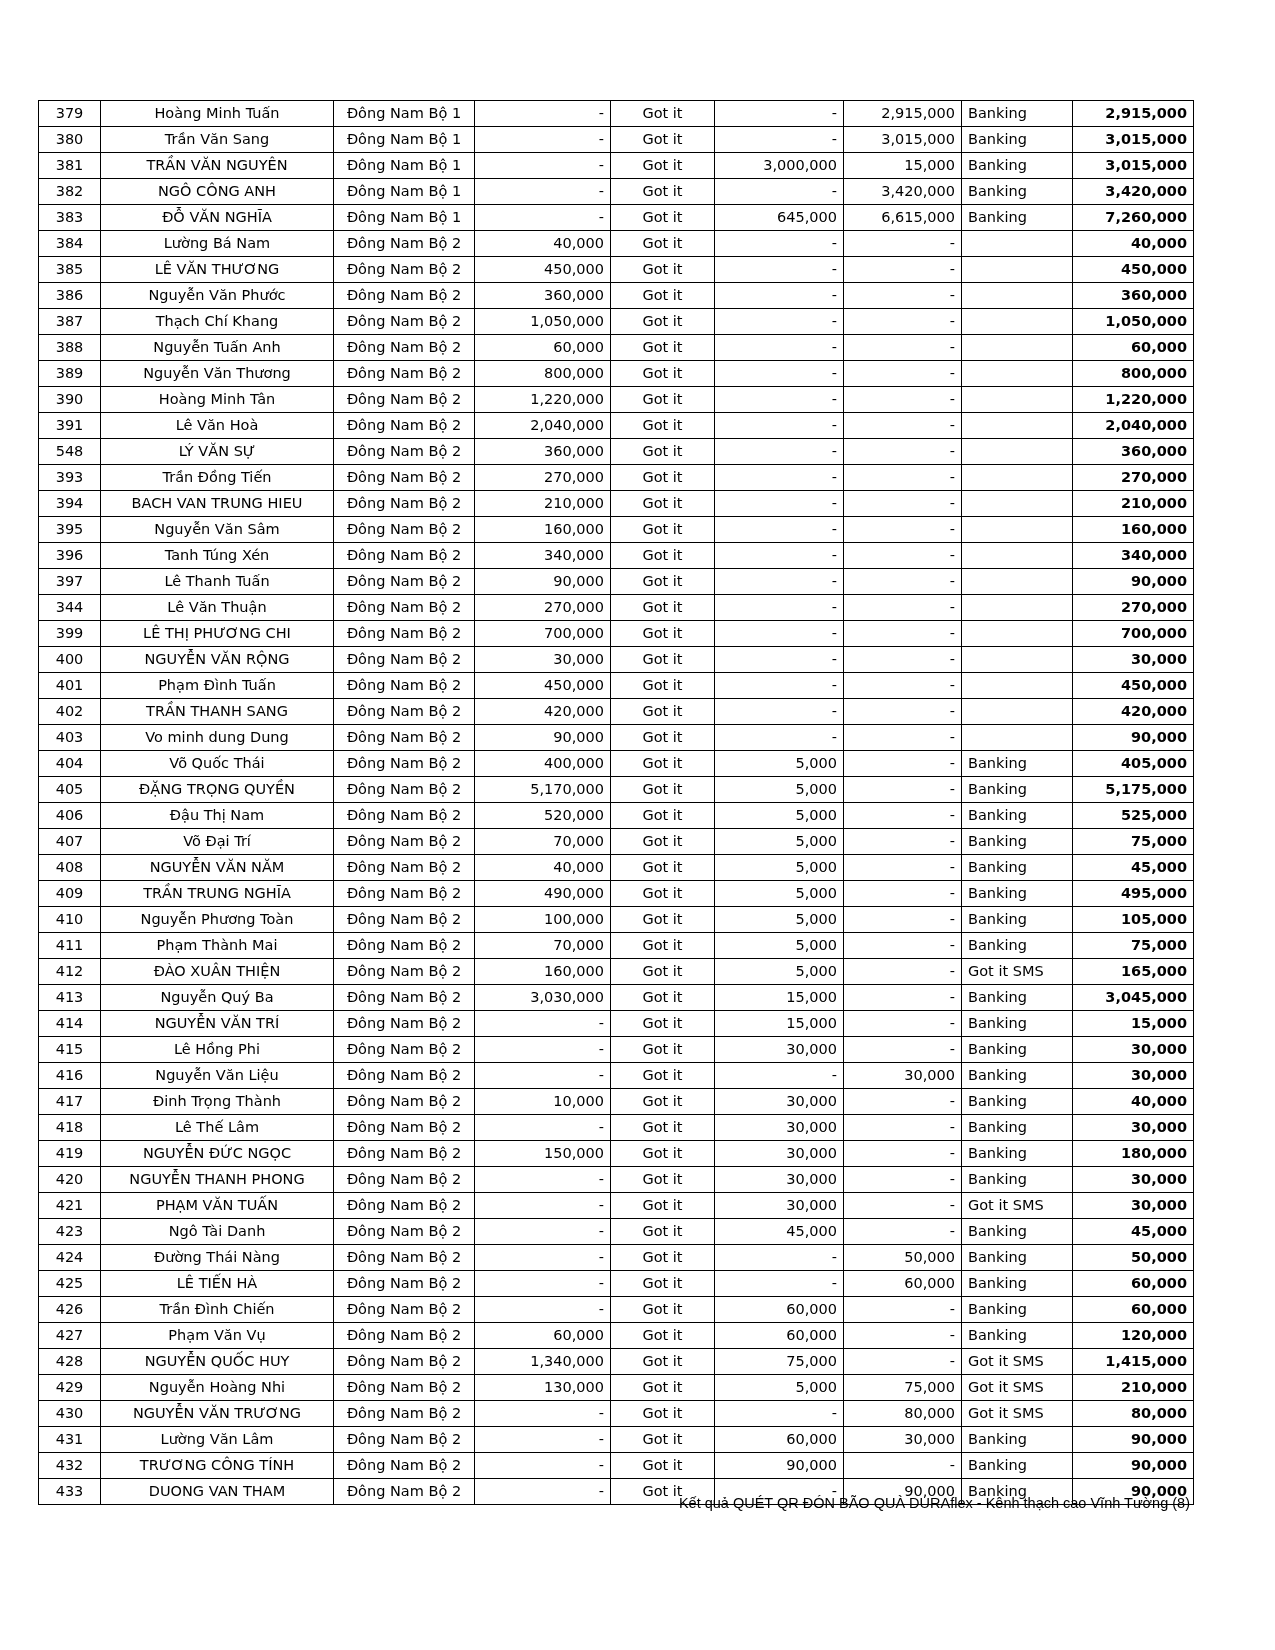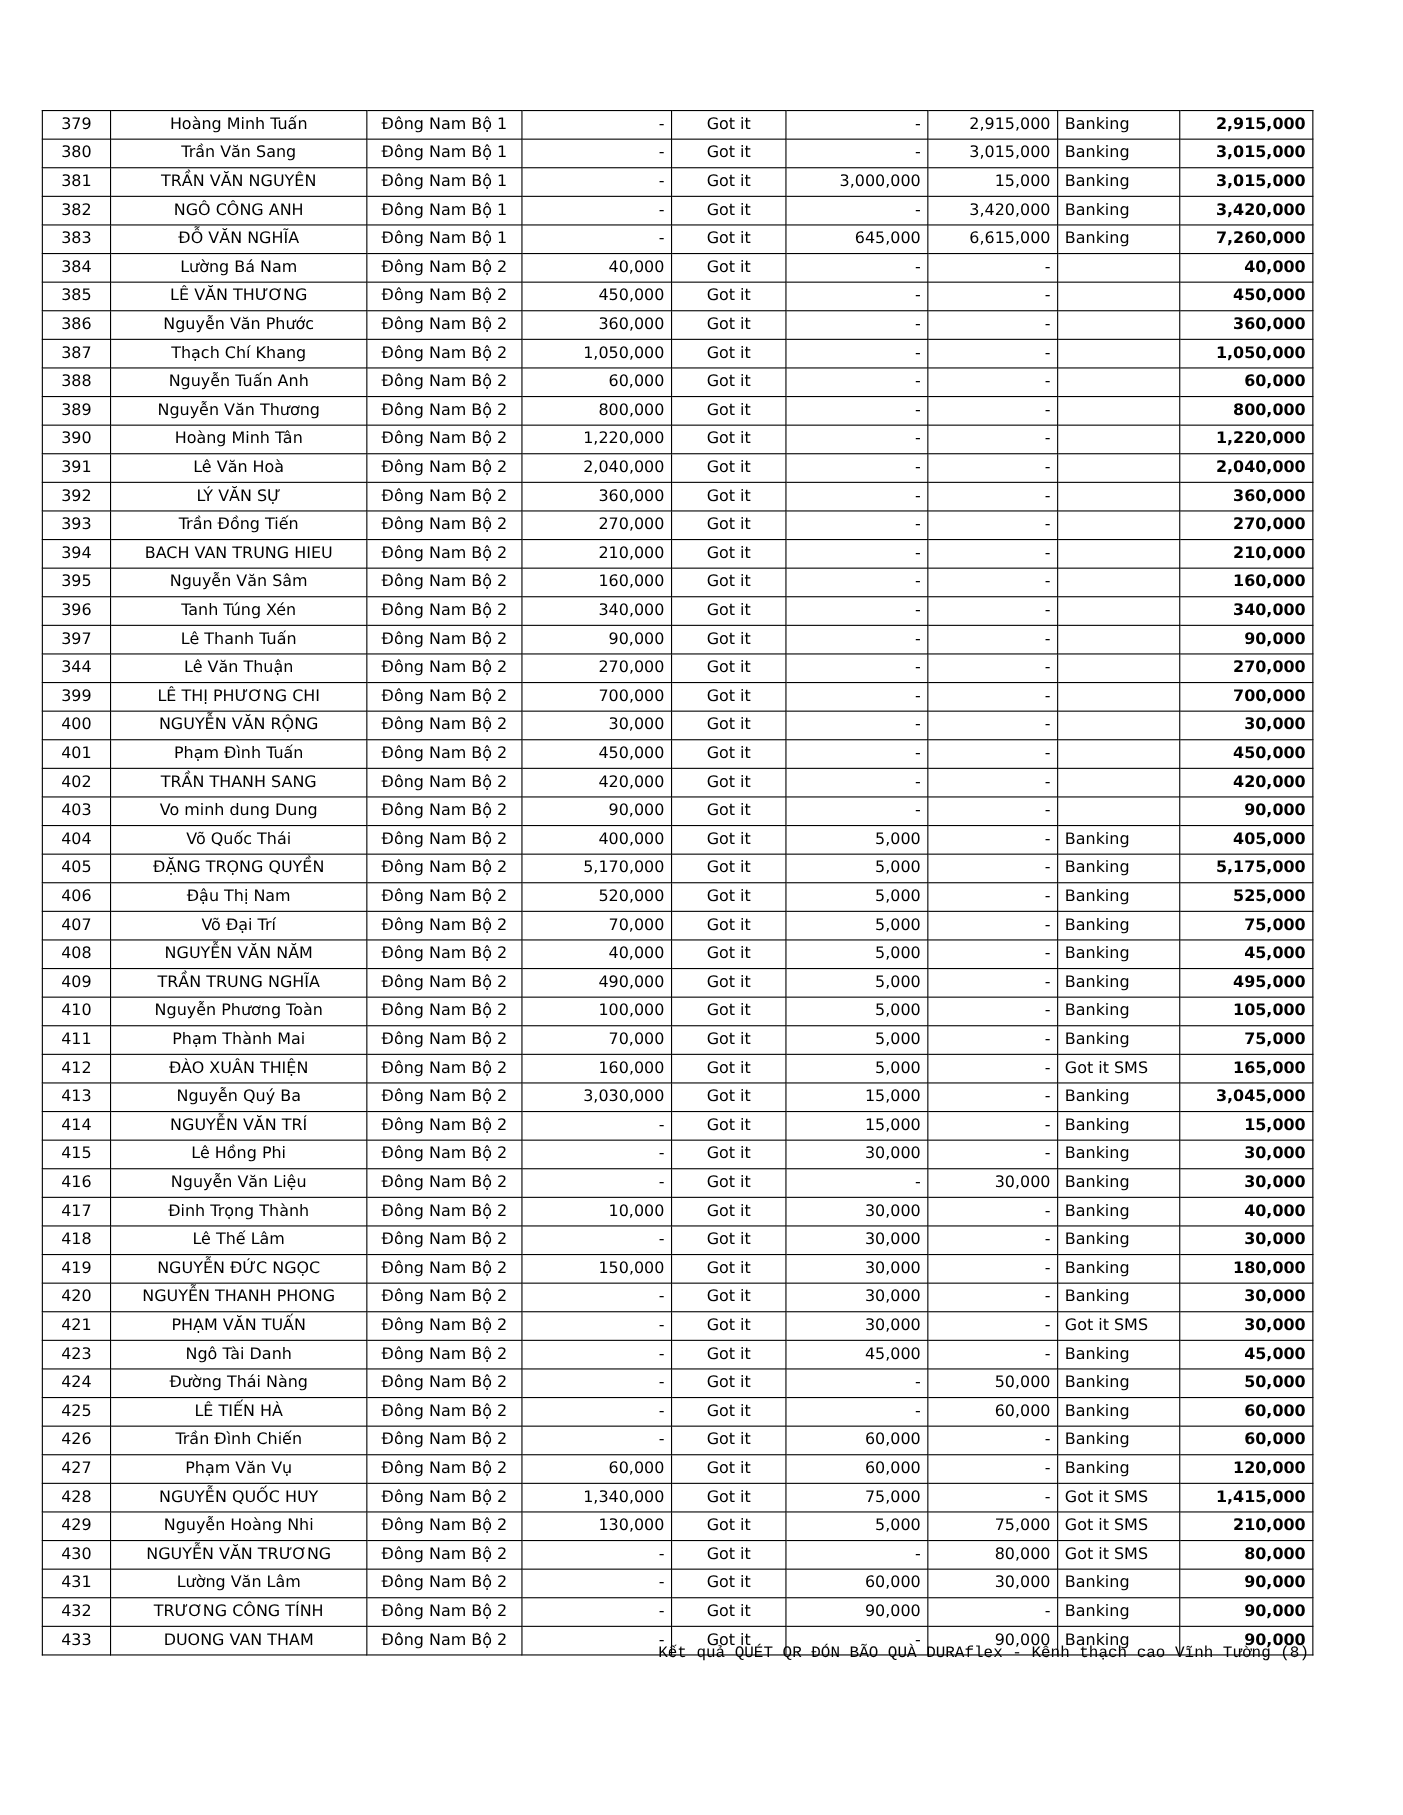--- a/index.html
+++ b/index.html
@@ -59,21 +59,21 @@
   td.method { text-align: left; }
   td.total { text-align: right; padding-right: 8px; font-weight: bold; }
 
   .footer {
     position: absolute;
     left: 0;
     top: 1495px;
     width: 1190px;
     text-align: right;
     font-size: 14.5px;
-    font-family: Liberation Mono, monospace;
+    font-family: Liberation Sans, sans-serif;
   }
 </style>
 </head>
 <body>
 
 <div class="page">
 
   <div class="table-wrap">
     <table class="data">
       <colgroup>
@@ -225,21 +225,21 @@
             <td class="name">Lê Văn Hoà</td>
             <td class="region">Đông Nam Bộ 2</td>
             <td class="amt">2,040,000</td>
             <td class="status">Got it</td>
             <td class="amt">-</td>
             <td class="amt">-</td>
             <td class="method"></td>
             <td class="total">2,040,000</td>
           </tr>
           <tr>
-            <td class="idx">392</td>
+            <td class="idx">548</td>
             <td class="name">LÝ VĂN SỰ</td>
             <td class="region">Đông Nam Bộ 2</td>
             <td class="amt">360,000</td>
             <td class="status">Got it</td>
             <td class="amt">-</td>
             <td class="amt">-</td>
             <td class="method"></td>
             <td class="total">360,000</td>
           </tr>
           <tr>

